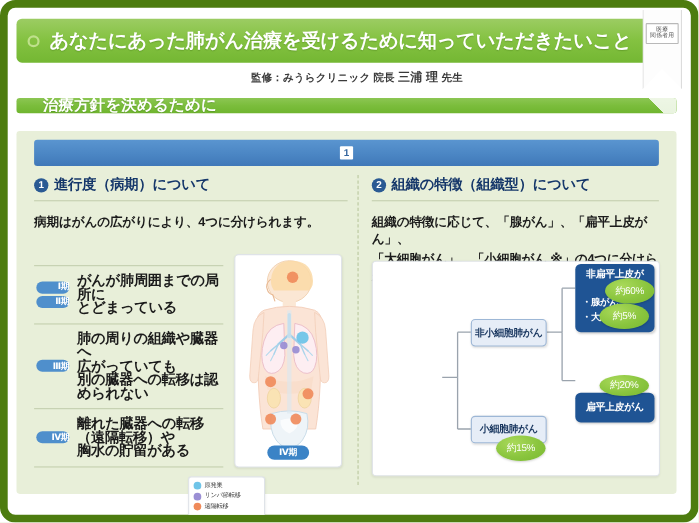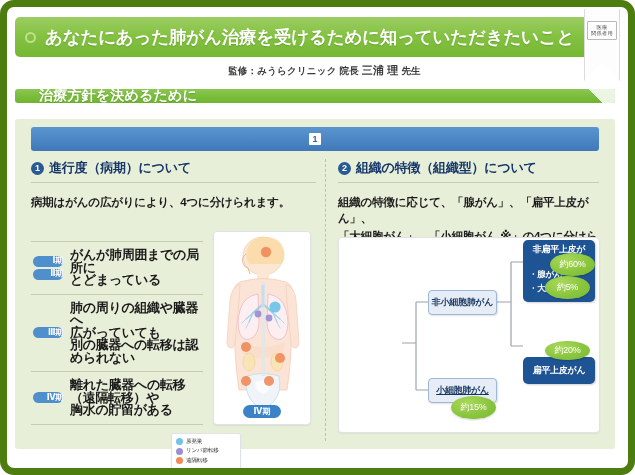--- a/index.html
+++ b/index.html
@@ -510,21 +510,21 @@
             <path d="M172 24 L184 24"></path>
             <path d="M172 108 L184 108"></path>
           </g>
         </svg>
 
 
         <div class="dnode dnode-light" style="left:89px; top:52px; width:69px; height:25px;">
           <span>非小細胞肺がん</span>
         </div>
 
-        <div class="dnode dnode-light" style="left:89px; top:140px; width:69px; height:25px;text-decoration:underline;">
+        <div class="dnode dnode-light" style="left:89px; top:140px; width:69px; height:25px;">
           <span>小細胞肺がん</span>
         </div>
 
         <div class="dnode dnode-dark" style="left:184px; top:2px; width:72px; height:62px;">
           <span class="dhead">非扁平上皮がん</span>
           <span class="ditem">・腺がん</span>
           <span class="ditem">・大細胞がん</span>
         </div>
 
         <div class="dnode dnode-dark" style="left:184px; top:95px; width:72px; height:27px; align-items:center; justify-content:center;margin-top:24px;">

